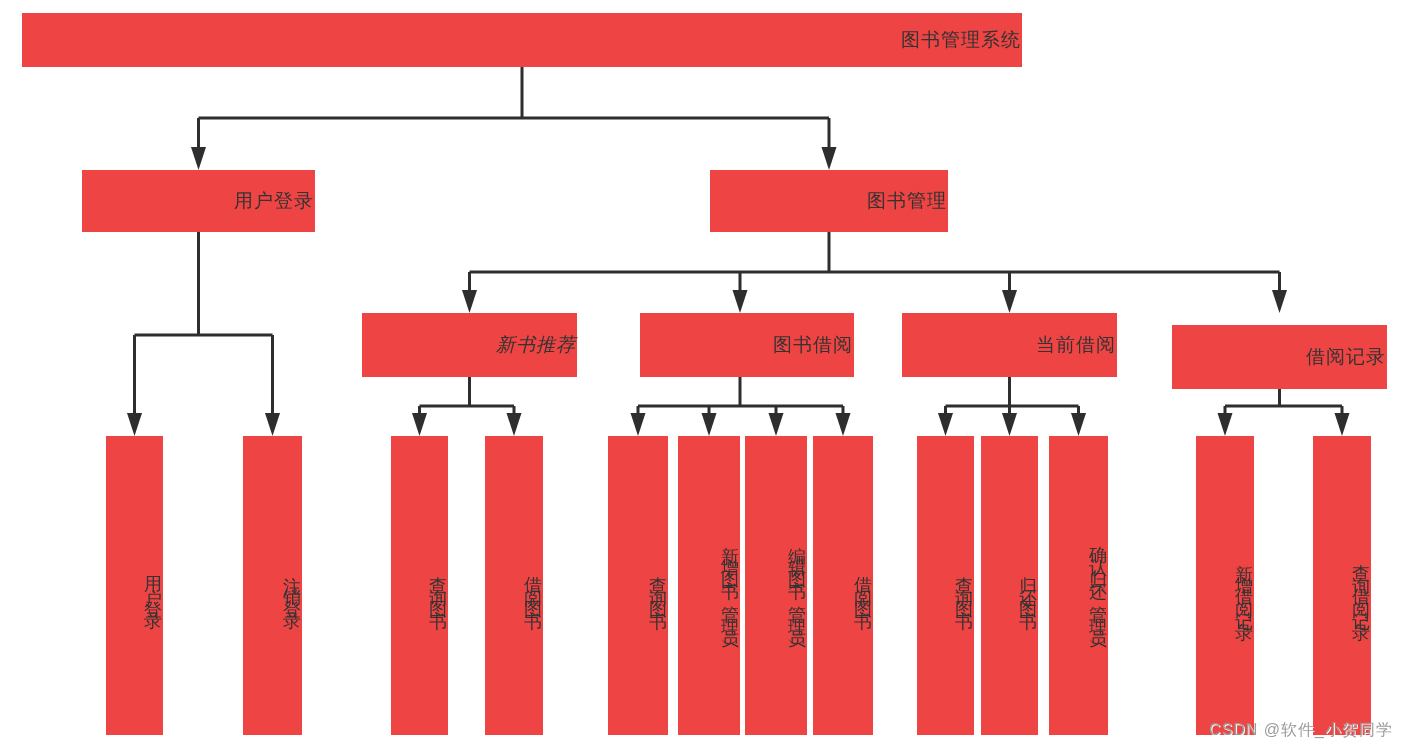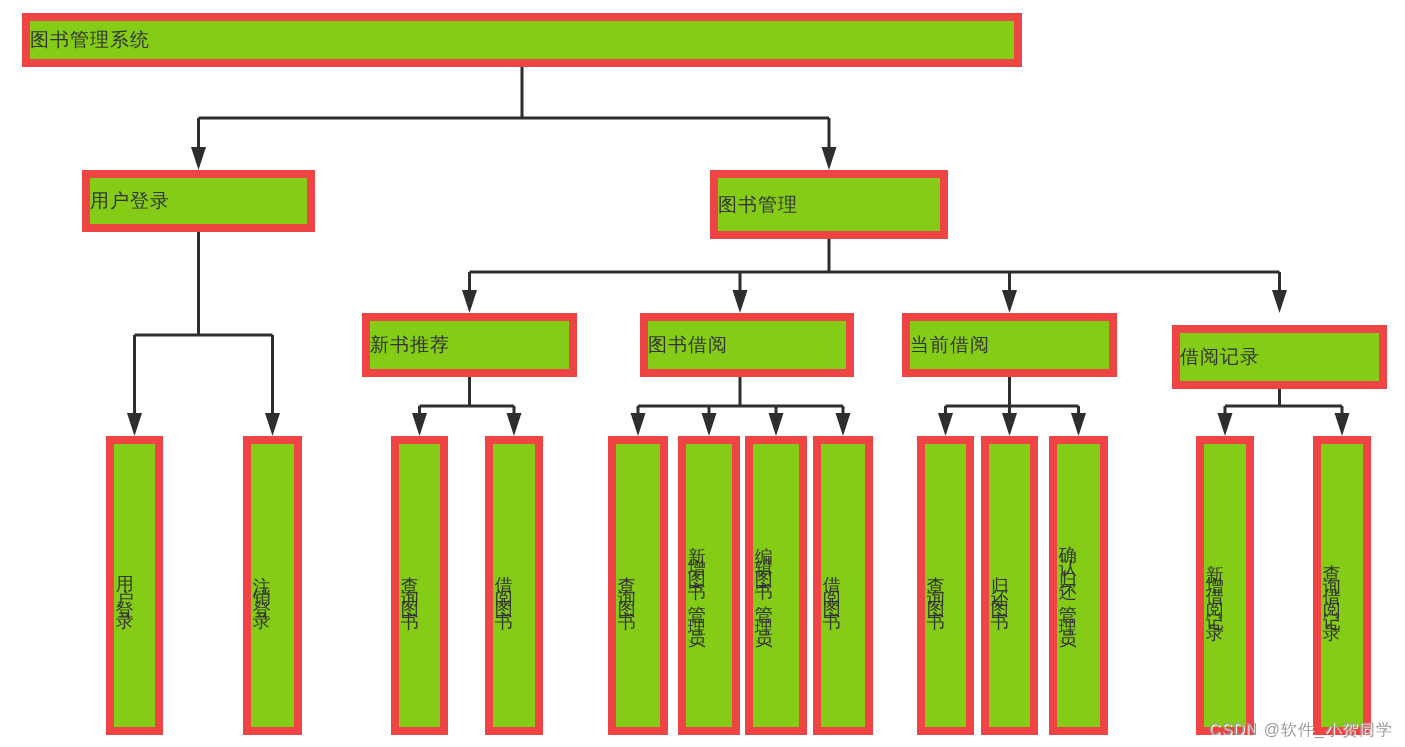--- a/index.html
+++ b/index.html
@@ -17,25 +17,25 @@
   }
   #connector-svg {
     position: absolute;
     left: 0; top: 0;
     width: 1405px;
     height: 747px;
   }
   .node {
     position: absolute;
     box-sizing: border-box;
-    background: #84cc16;
-    border: 8px solid #ef4444;
+    background: #ef4444;
+    border: 1px solid #ef4444;
     display: flex;
     align-items: center;
-    justify-content: flex-start;
+    justify-content: flex-end;
     color: #333333;
   }
   .node-h .label {
     font-size: 19px;
     letter-spacing: 1px;
     white-space: nowrap;
   }
   .node-v .label {
     writing-mode: vertical-rl;
     text-orientation: mixed;
@@ -110,25 +110,25 @@
     </g>
   </svg>
 
   <div class="node node-h" style="left:22px; top:13px; width:1000px; height:54px;">
     <span class="label">图书管理系统</span>
   </div>
 
   <div class="node node-h" style="left:82px; top:170px; width:233px; height:62px;">
     <span class="label">用户登录</span>
   </div>
-  <div class="node node-h" style="left:710px; top:170px; width:238px; height:69px;">
+  <div class="node node-h" style="left:710px; top:170px; width:238px; height:62px;">
     <span class="label">图书管理</span>
   </div>
 
-  <div class="node node-h" style="left:362px; top:313px; width:215px; height:64px;">
+  <div class="node node-h" style="left:362px; top:313px; width:215px; height:64px;font-style:italic;">
     <span class="label">新书推荐</span>
   </div>
   <div class="node node-h" style="left:633px; top:313px; width:214px; height:64px;margin-left:7px;">
     <span class="label">图书借阅</span>
   </div>
   <div class="node node-h" style="left:902px; top:313px; width:215px; height:64px;">
     <span class="label">当前借阅</span>
   </div>
   <div class="node node-h" style="left:1172px; top:313px; width:215px; height:64px;margin-top:12px;">
     <span class="label">借阅记录</span>

